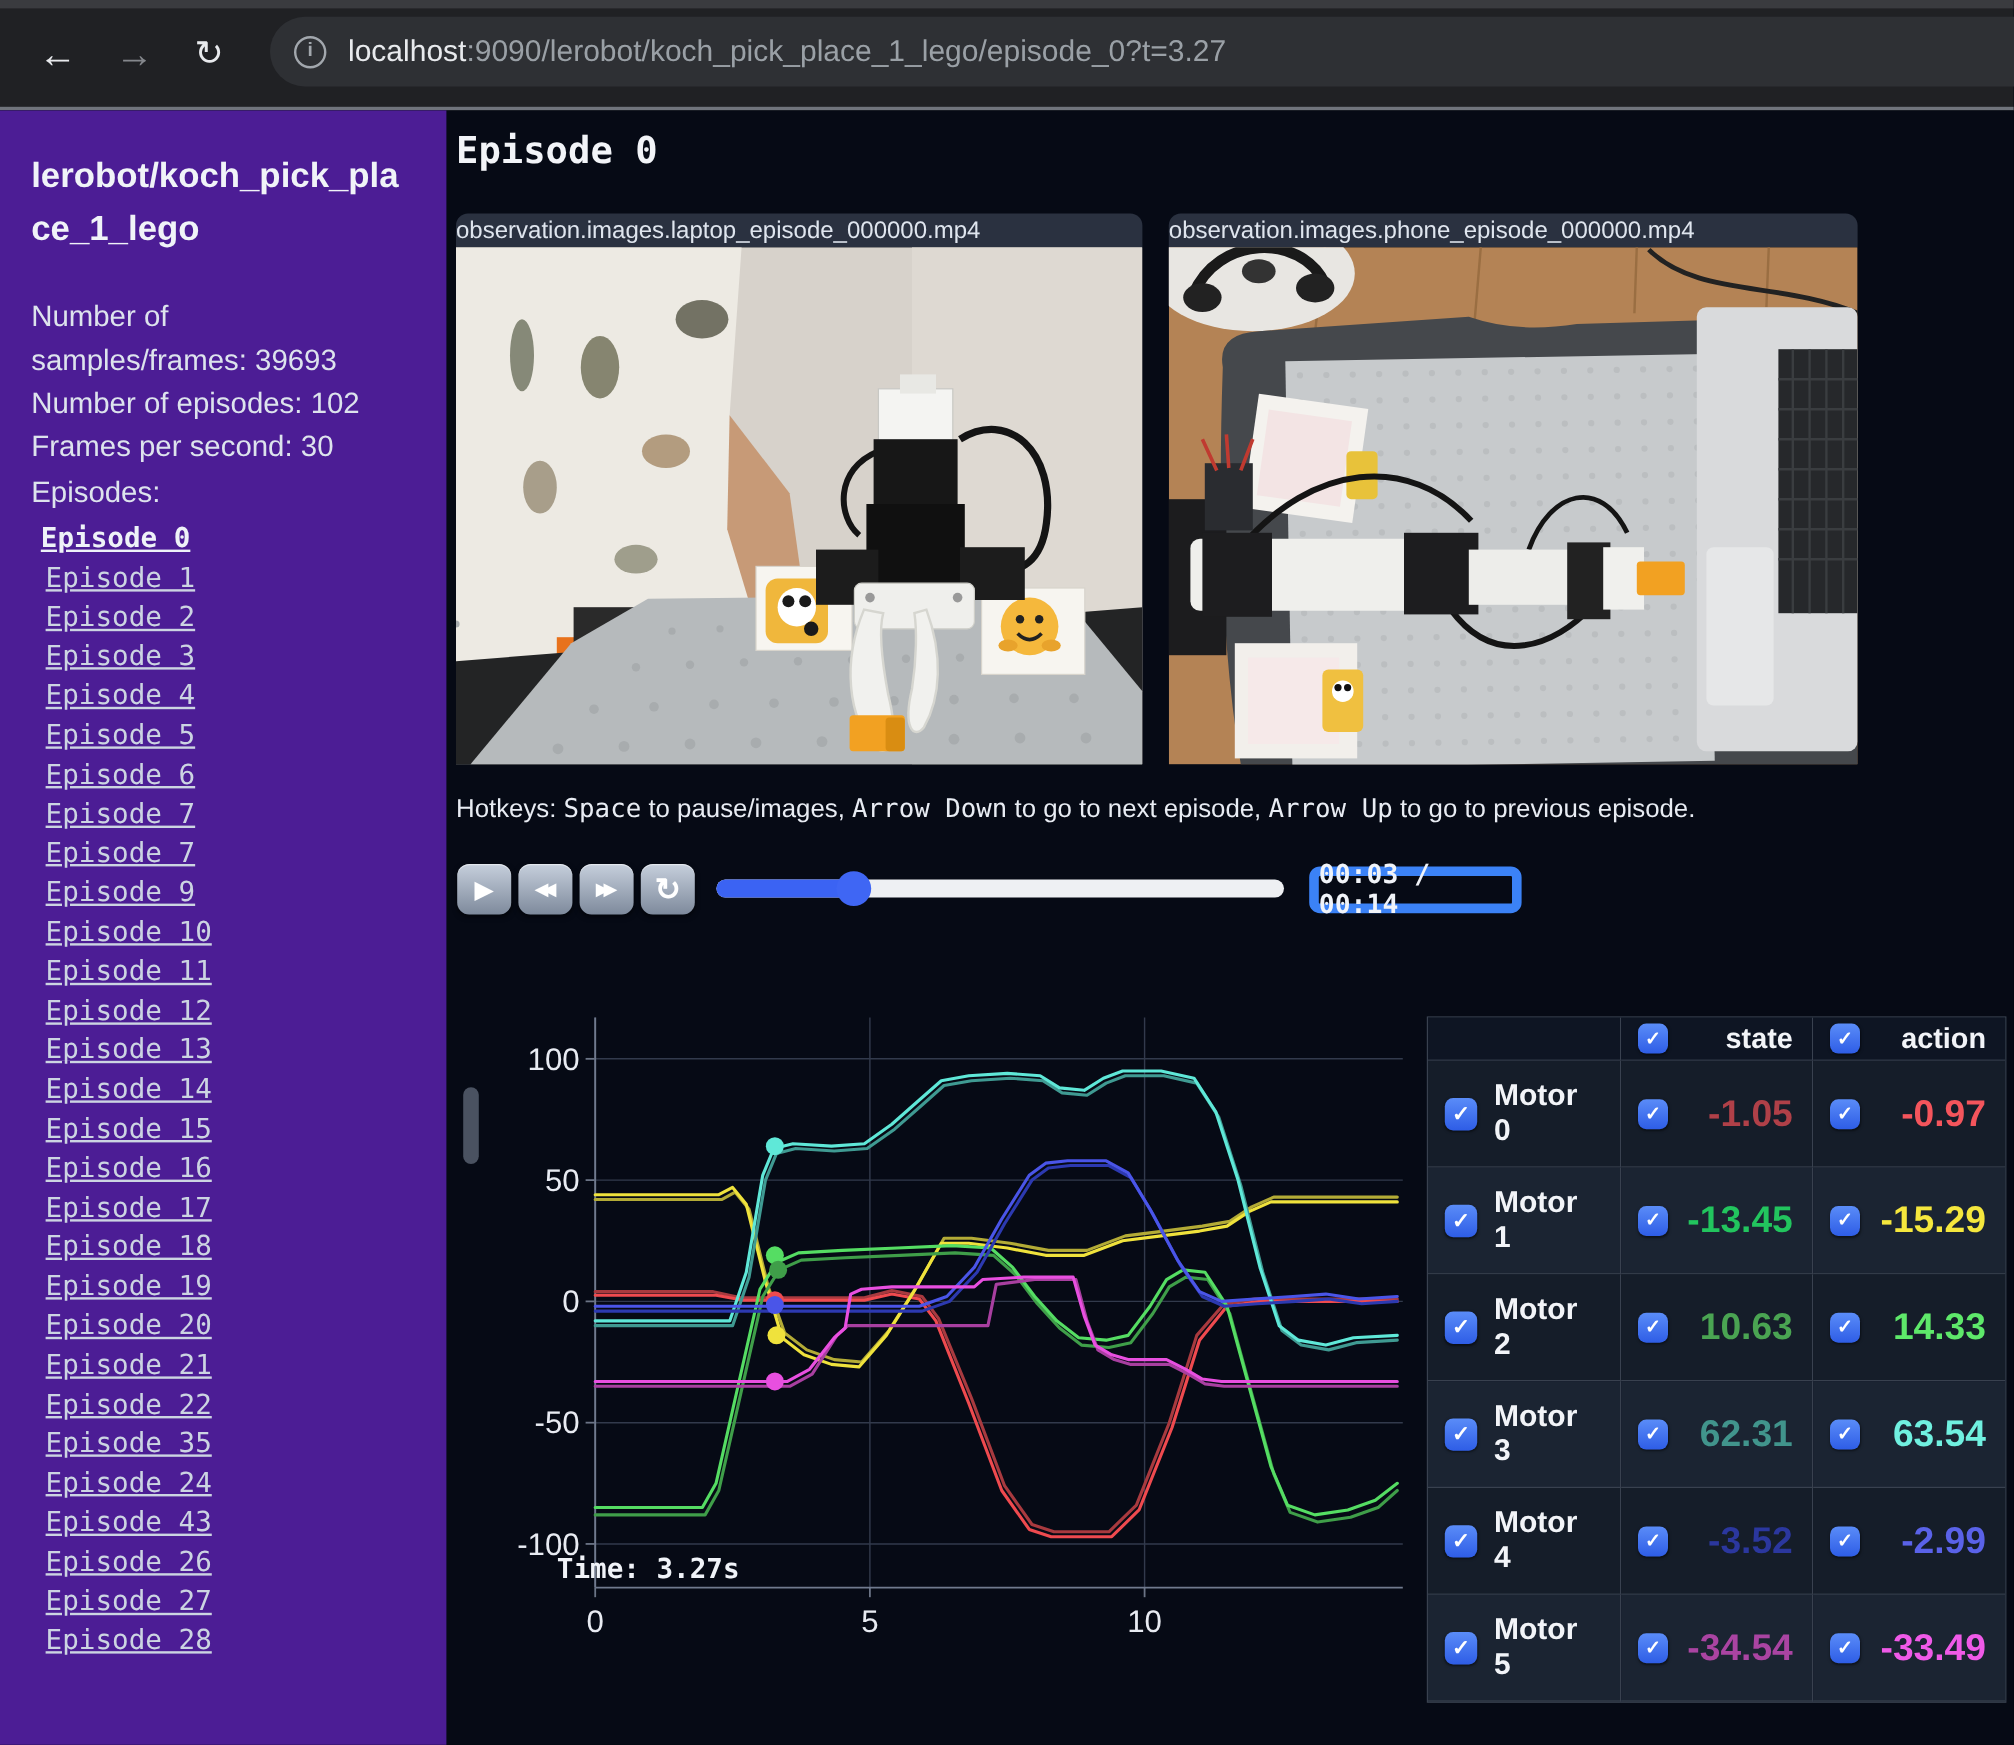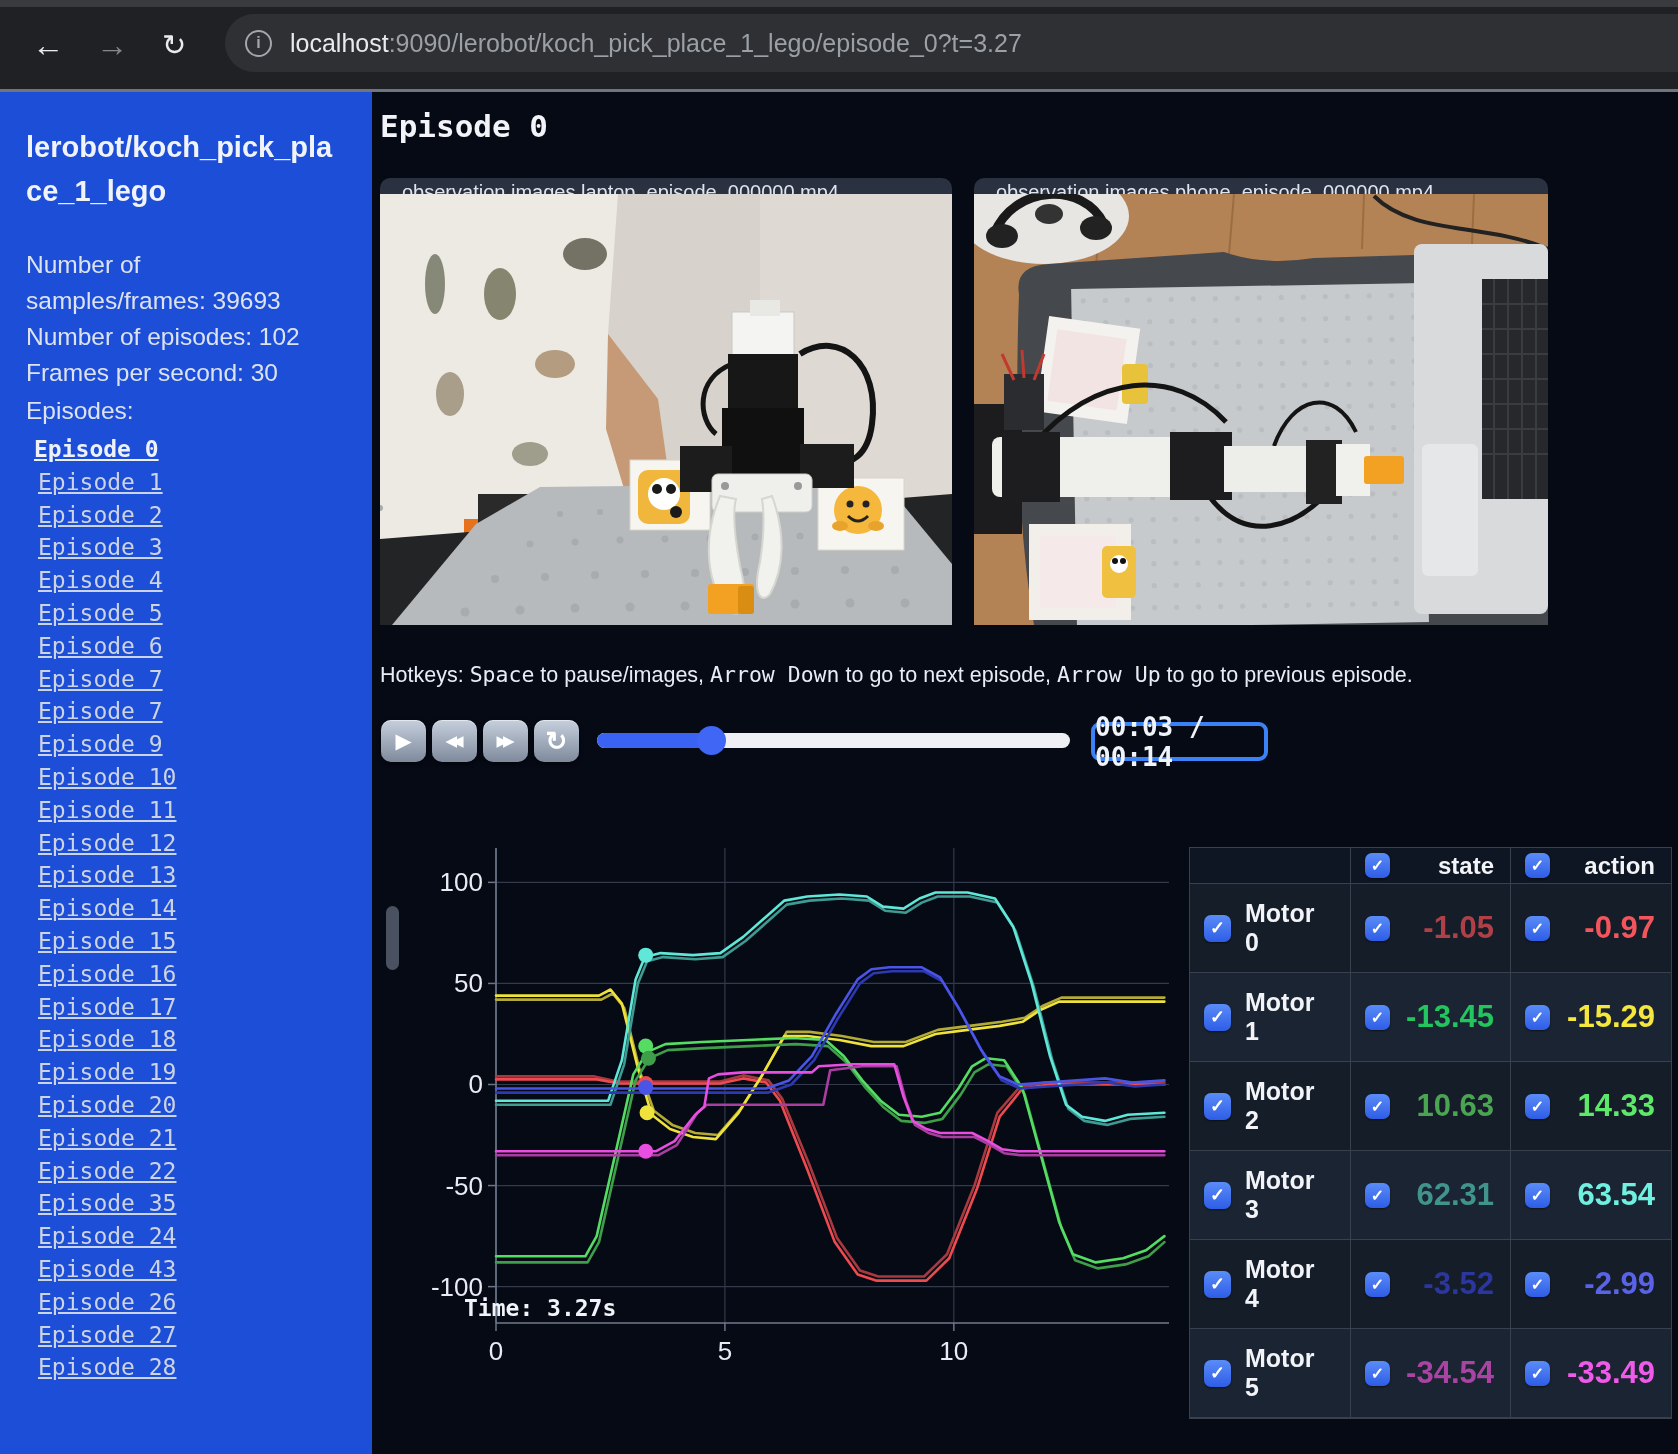--- a/index.html
+++ b/index.html
@@ -21,40 +21,40 @@
              font-size:16px; font-weight:bold; display:flex; align-items:center; justify-content:center;
              margin:0 18px 0 20px; flex:none; }
   .url { font-size:25px; white-space:nowrap; }
   .url-host { color:#e8eaed; }
   .url-rest { color:#9aa0a6; }
 
   
   .page { position:absolute; top:92px; left:0; right:0; bottom:0; background:#060a15; }
 
   
-  .sidebar { position:absolute; left:0; top:0; bottom:0; width:372px; background:#1d4ed8;
+  .sidebar { position:absolute; left:0; top:0; bottom:0; width:372px; background:#4c1d95;
              color:#e6ebf3; padding:34px 24px 0 26px; overflow:hidden; }
   .ds-title { font-size:29px; font-weight:bold; line-height:1.5; word-break:break-all; color:#f0f3f8; }
   .meta { margin-top:34px; font-size:24.5px; line-height:1.47; color:#dde3ed; width:300px; }
   .ep-head { font-size:24.5px; color:#dde3ed; margin-top:2px; }
   .ep-list { display:flex; flex-direction:column; margin-top:4px; }
   .ep-list a { font-family:"DejaVu Sans Mono", monospace; font-size:23px; line-height:32.8px;
                color:#ccd4e2; text-decoration:underline; padding-left:12px; white-space:nowrap; }
   .ep-list a.active { font-weight:bold; color:#eef2f8; padding-left:8px; }
 
   .scroll-thumb { position:absolute; left:386px; top:814px; width:13px; height:64px;
                   border-radius:7px; background:#4a5261; }
 
   
   .page-title { position:absolute; left:380px; top:16px; font-size:31px; font-weight:bold; color:#f2f4f8; }
 
   
   .video-panel { position:absolute; top:86px; }
-  .video-panel .vtitle { height:16px; background:#2a3140; border-radius:10px 10px 0 0;
-                         color:#dfe5ee; font-size:20px; line-height:28px; padding-left:22px;
+  .video-panel .vtitle { height:28px; background:#2a3140; border-radius:10px 10px 0 0;
+                         color:#dfe5ee; font-size:20px; line-height:28px; padding-left:0;
                          white-space:nowrap; overflow:hidden; }
   .video-panel svg { display:block; }
   #video-left { left:380px; width:572px; }
   #video-right { left:958px; width:574px;margin-left:16px; }
 
   
   .hotkeys { position:absolute; left:380px; top:570px; font-size:21.5px; color:#e8ecf3; }
   .hotkeys .mono-key { font-family:"DejaVu Sans Mono", monospace; }
 
   
@@ -67,22 +67,22 @@
   #btn-rew  { left:432px; font-size:15px; letter-spacing:-5px; padding-right:5px; }
   #btn-ff   { left:483px; font-size:15px; letter-spacing:-5px; padding-right:5px; }
   #btn-loop { left:534px; font-size:26px; font-weight:bold; }
   .slider-track { position:absolute; left:597px; top:641px; width:473px; height:15px;
                   border-radius:8px; background:#eef0f3; cursor:pointer; }
   .slider-fill { position:absolute; left:597px; top:641px; height:15px; border-radius:8px 0 0 8px;
                  background:#3b63f3; }
   .slider-thumb { position:absolute; top:634px; width:29px; height:29px; border-radius:50%;
                   background:#3f66f4; cursor:grab; }
   .timebox { position:absolute; left:1091px; top:630px; width:177px; height:39px;
-             border:4px solid #3b82f6; border-radius:9px; color:#f0f3f8;
-             font-size:26px; font-weight:bold; display:flex; align-items:center; justify-content:center; }
+             border:8px solid #3b82f6; border-radius:9px; color:#f0f3f8;
+             font-size:22px; font-weight:bold; display:flex; align-items:center; justify-content:center; }
 
   
   #chart-svg { position:absolute; left:400px; top:728px; }
   .time-label { position:absolute; left:464px; top:1203px; font-size:23px; font-weight:bold; color:#f0f3f8; }
 
   
   .motor-table { position:absolute; left:1189px; top:755px; width:483px;
                  display:grid; grid-template-columns:161px 160px 160px;
                  border:1px solid #39414f; background:#0c1220; }
   .mt-cell { border-right:1px solid #39414f; border-bottom:1px solid #39414f;

